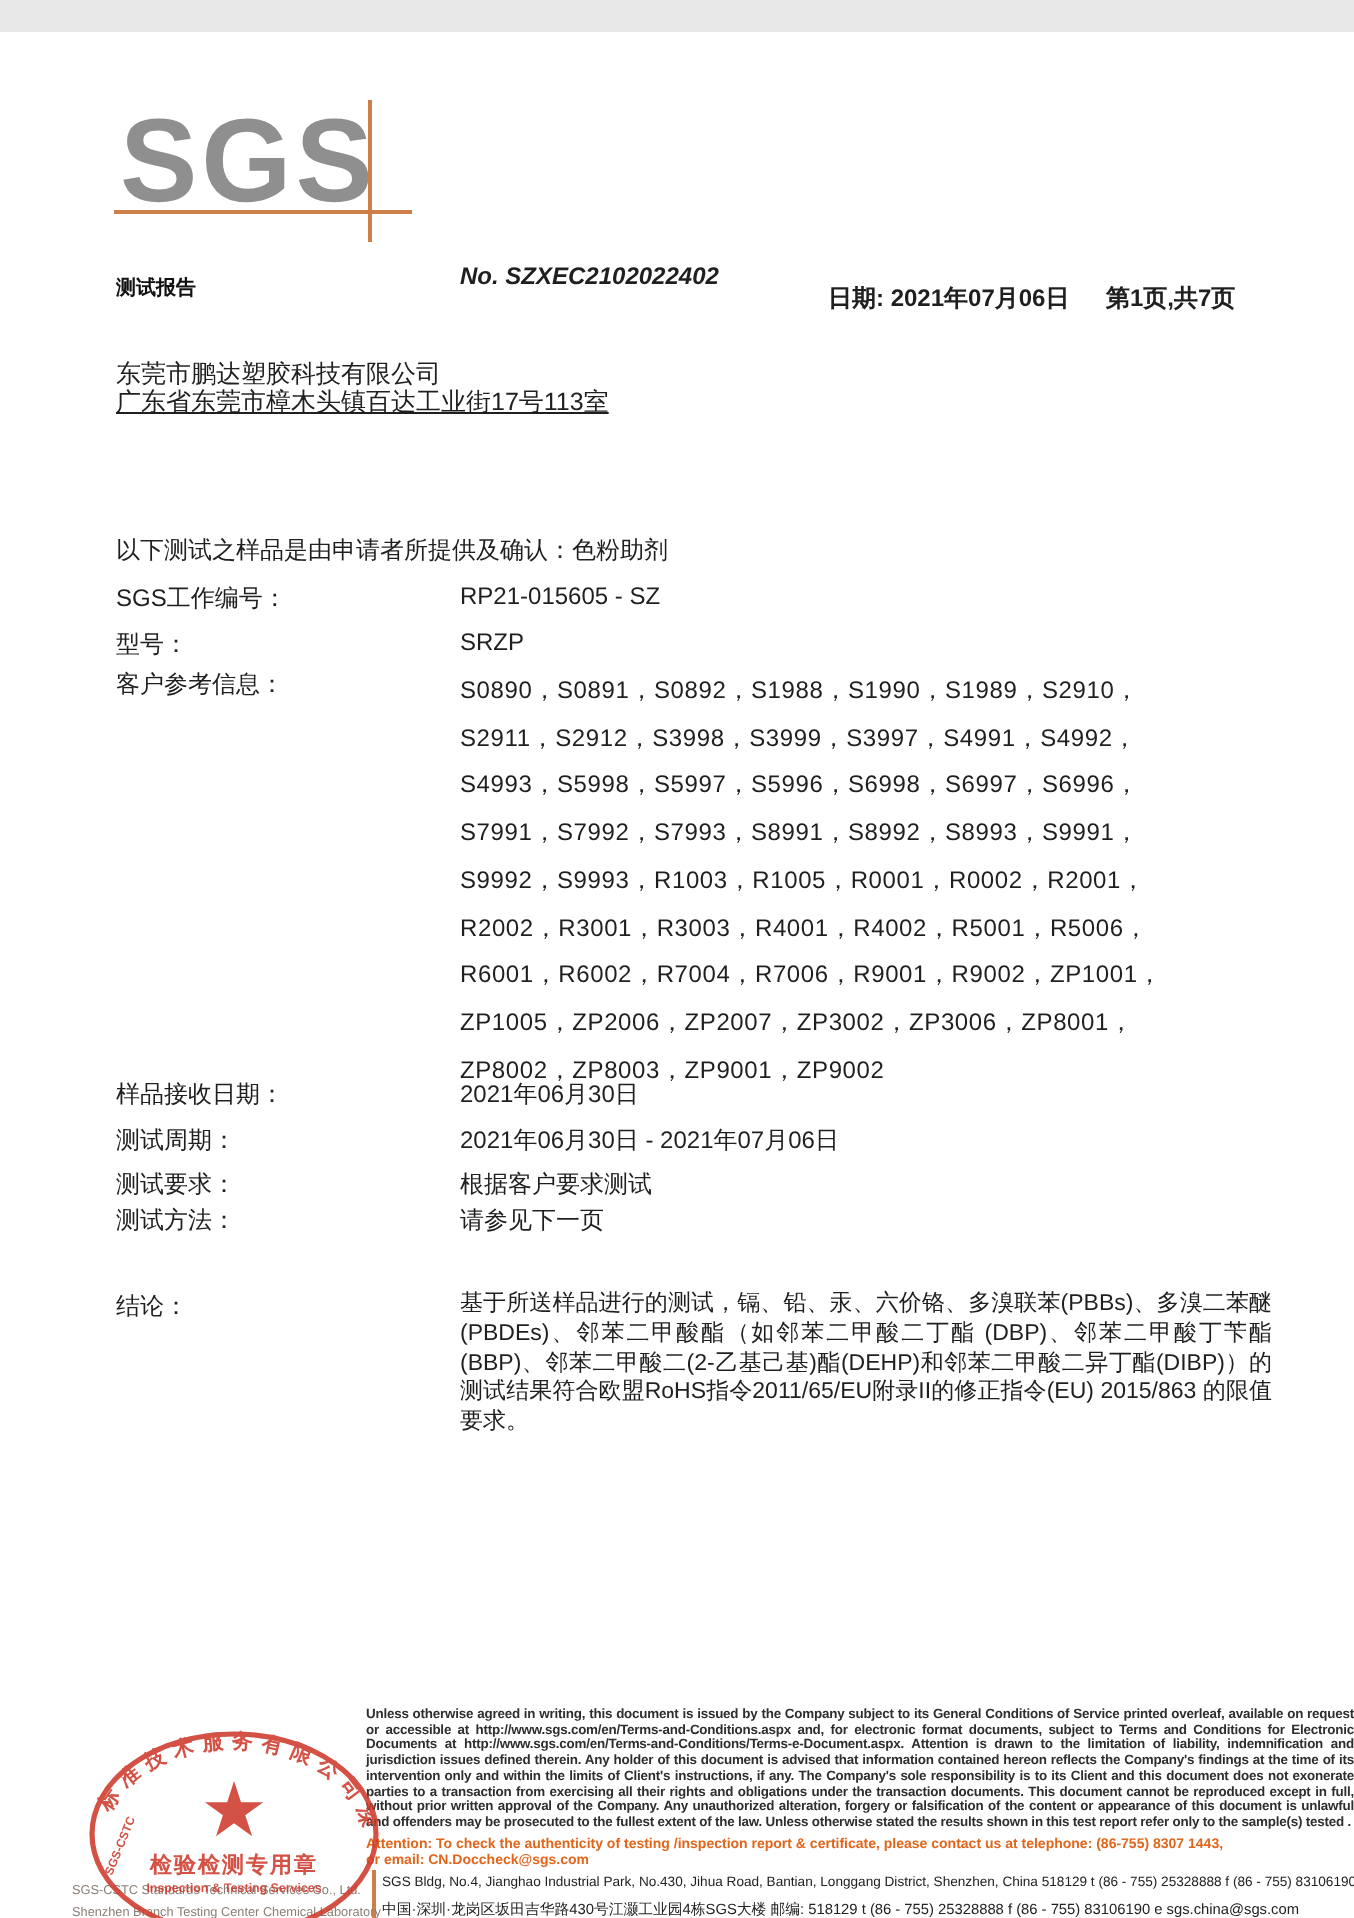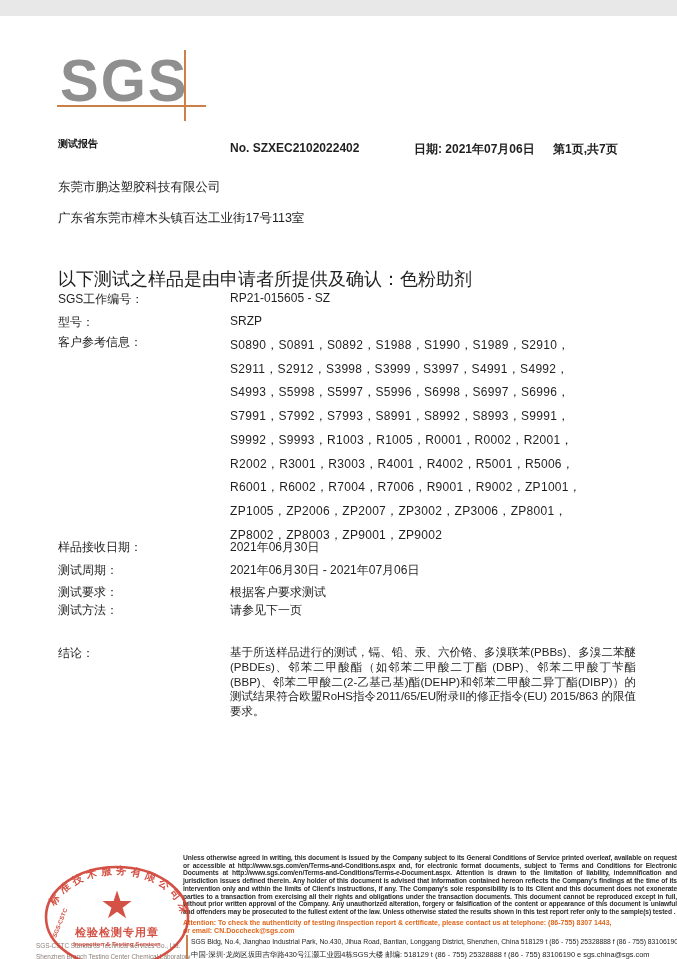--- a/index.html
+++ b/index.html
@@ -17,29 +17,29 @@
     position:absolute; left:60px; top:36px;
     font-size:58px; line-height:1; font-weight:bold;
     color:#8f8f8f; letter-spacing:2px;
     transform:scaleY(1.02);
   }
   .logo-hline { position:absolute; left:57px; top:89px; width:149px; height:2px; background:#cd7f48; }
   .logo-vline { position:absolute; left:184px; top:34px; width:2px; height:71px; background:#cd7f48; }
 
   
   .doc-title { position:absolute; left:58px; top:121px; font-size:10px; font-weight:bold; color:#111; }
-  .report-no { position:absolute; left:230px; top:125px; font-size:12px; font-weight:bold; }
+  .report-no { position:absolute; left:230px; top:115px; font-size:12px; font-weight:bold;font-style:italic; }
   .report-date { position:absolute; left:414px; top:125px; font-size:12px; font-weight:bold; }
   .page-info { position:absolute; left:553px; top:125px; font-size:12px; font-weight:bold;text-align:center; }
 
   .applicant-name { position:absolute; left:58px; top:163px; font-size:12.5px; }
-  .applicant-address { position:absolute; left:58px; top:194px; font-size:12.5px; }
+  .applicant-address { position:absolute; left:58px; top:177px; font-size:12.5px;text-decoration:underline; }
 
   
-  .intro { position:absolute; left:58px; top:251px; font-size:18px; }
+  .intro { position:absolute; left:58px; top:251px; font-size:12px; }
   .row { position:absolute; left:58px; font-size:12px; white-space:nowrap; }
   .row .lbl { display:inline-block; width:172px; vertical-align:top; }
   .row .val { display:inline-block; vertical-align:top; }
   .codes-block { display:inline-block; vertical-align:top; }
   .codes-block div { line-height:23.7px; letter-spacing:0.3px; }
   .row-conclusion .val {
     width:406px; white-space:normal;
     font-size:11.5px; line-height:14.8px;
     text-align:justify;
   }

